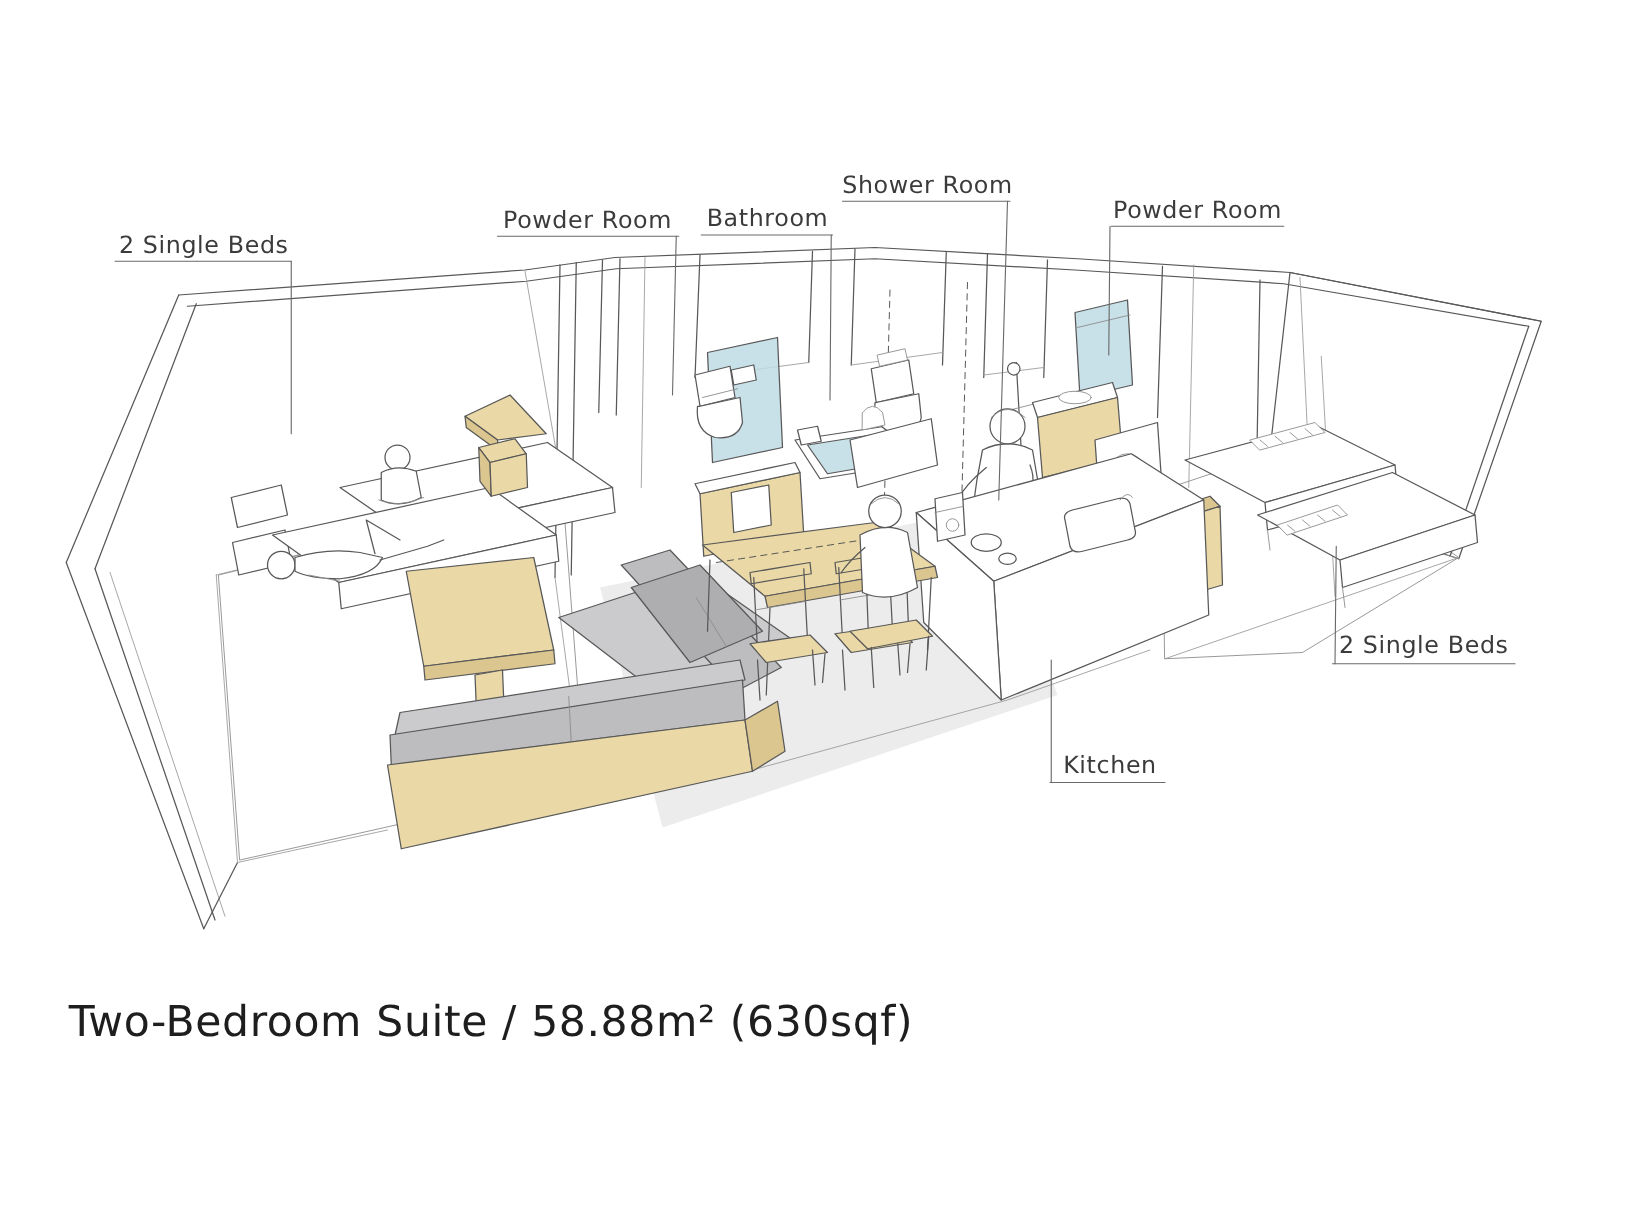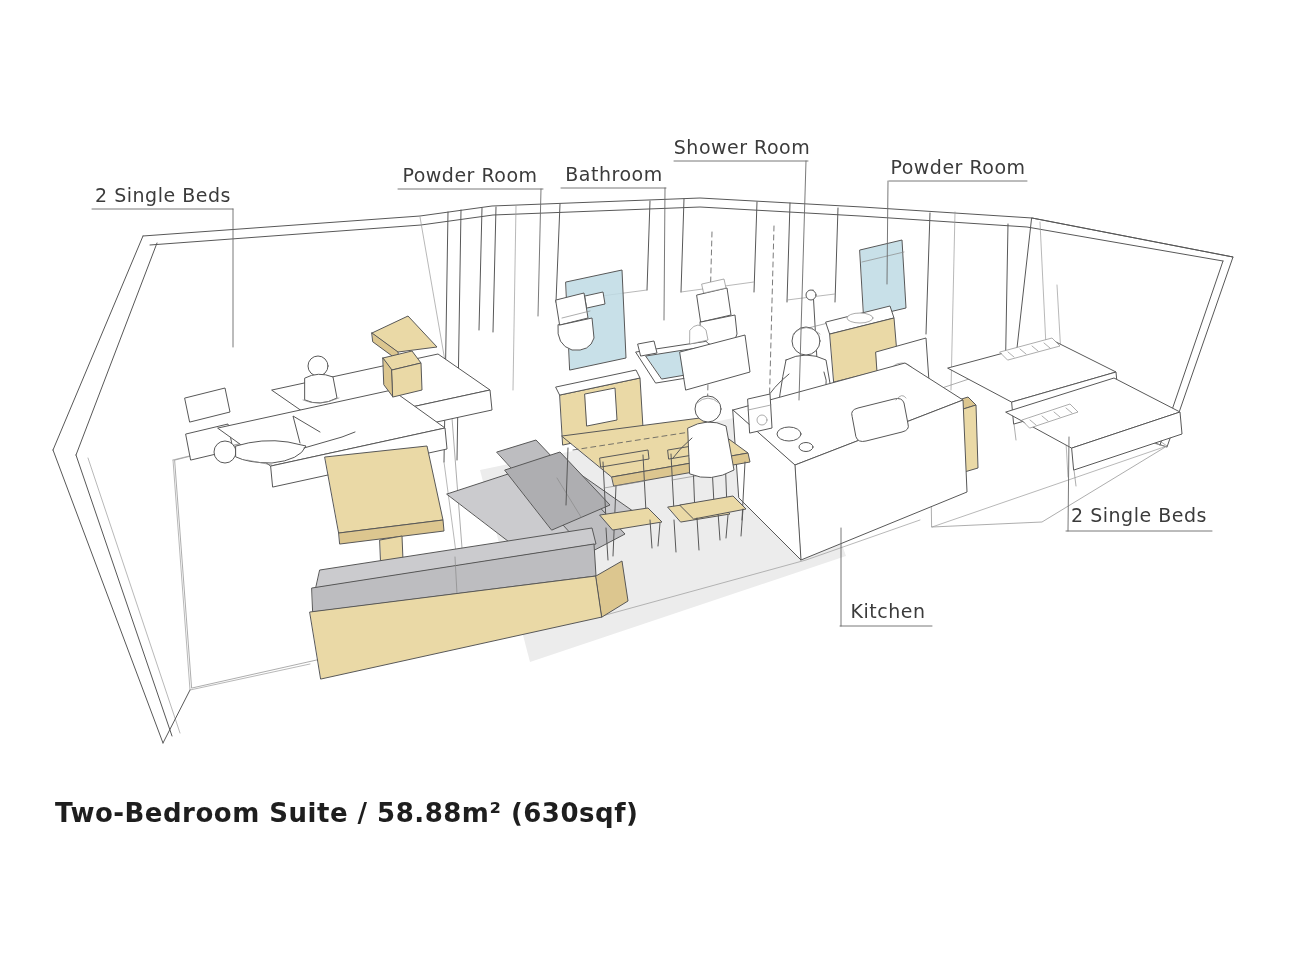--- a/index.html
+++ b/index.html
@@ -16,22 +16,22 @@
   .wood{fill:var(--wood,#ead9a6);}
   .woodD{fill:var(--wood_dark,#dcc68f);}
   .gray{fill:var(--sofa_gray,#bdbdc0);}
   .grayL{fill:var(--sofa_gray_light,#cbcbce);}
   .grayD{fill:var(--sofa_gray_dark,#aeaeb1);}
   .water{fill:var(--water_blue,#bedbe4); fill-opacity:.85;}
   .carpet{fill:var(--carpet,#ececec); stroke:none;}
   .dash{stroke-dasharray:5 4; stroke-width:.8;}
   .lbl{font-size:19px; fill:var(--label_text,#3b3b3b); stroke:none; letter-spacing:.5px;}
   .ldr{stroke:#6a6a6a; stroke-width:.9;}
-  #title{position:absolute; left:55px; top:798px; font-size:26px; color:#1e1e1e;
-         letter-spacing:.5px; white-space:nowrap;font-weight:bold;}
+  #title{position:absolute; left:55px; top:798px; font-size:34px; color:#1e1e1e;
+         letter-spacing:.5px; white-space:nowrap;}
 </style>
 </head>
 <body>
 
 <div id="canvas">
 <svg width="1300" height="975" viewBox="0 0 1300 975">
 
   <g>
     <polygon class="white thin" points="175,460 450,392 468,626 192,688"></polygon>
     <polygon class="carpet" points="480,470 792,406 846,556 530,662"></polygon>

